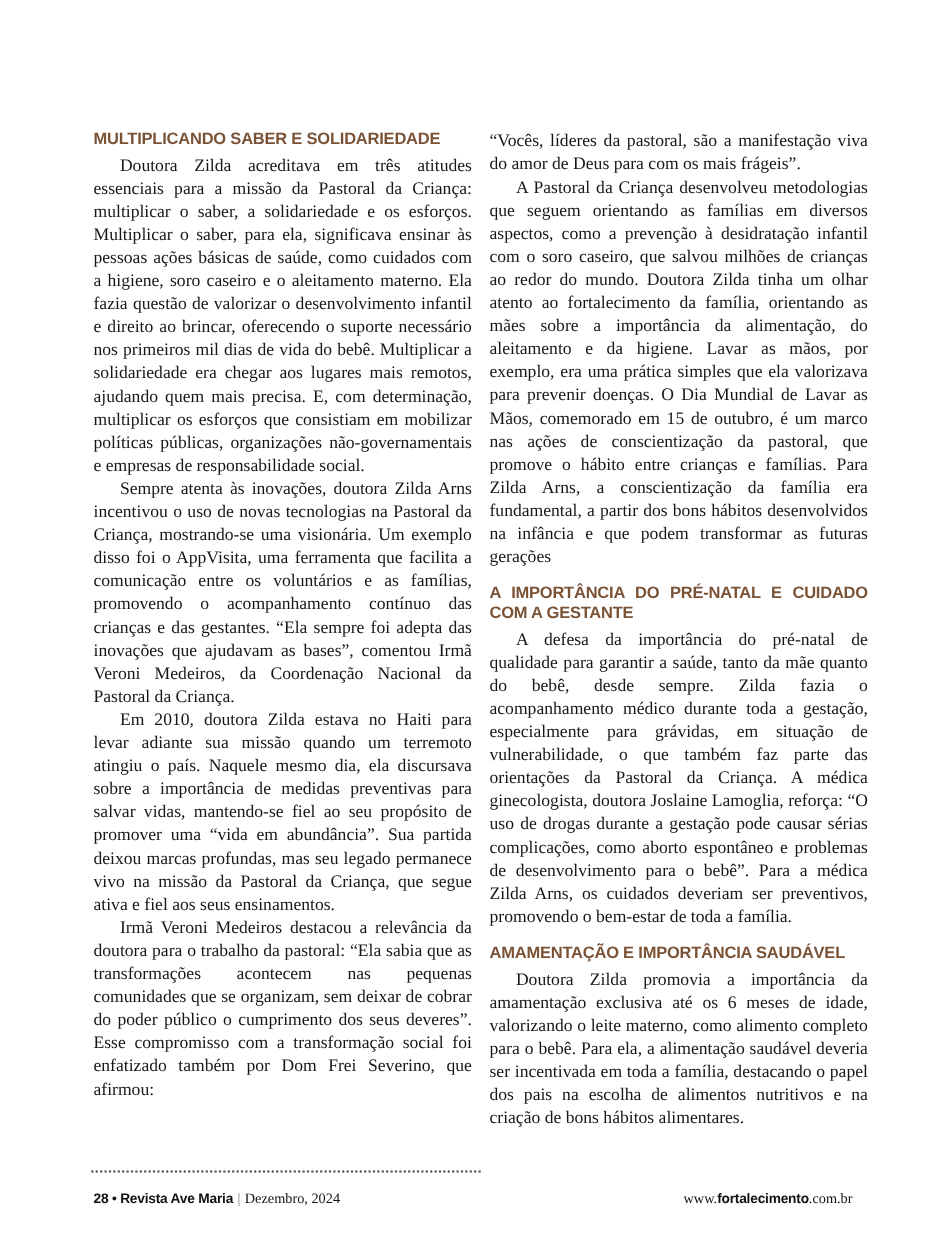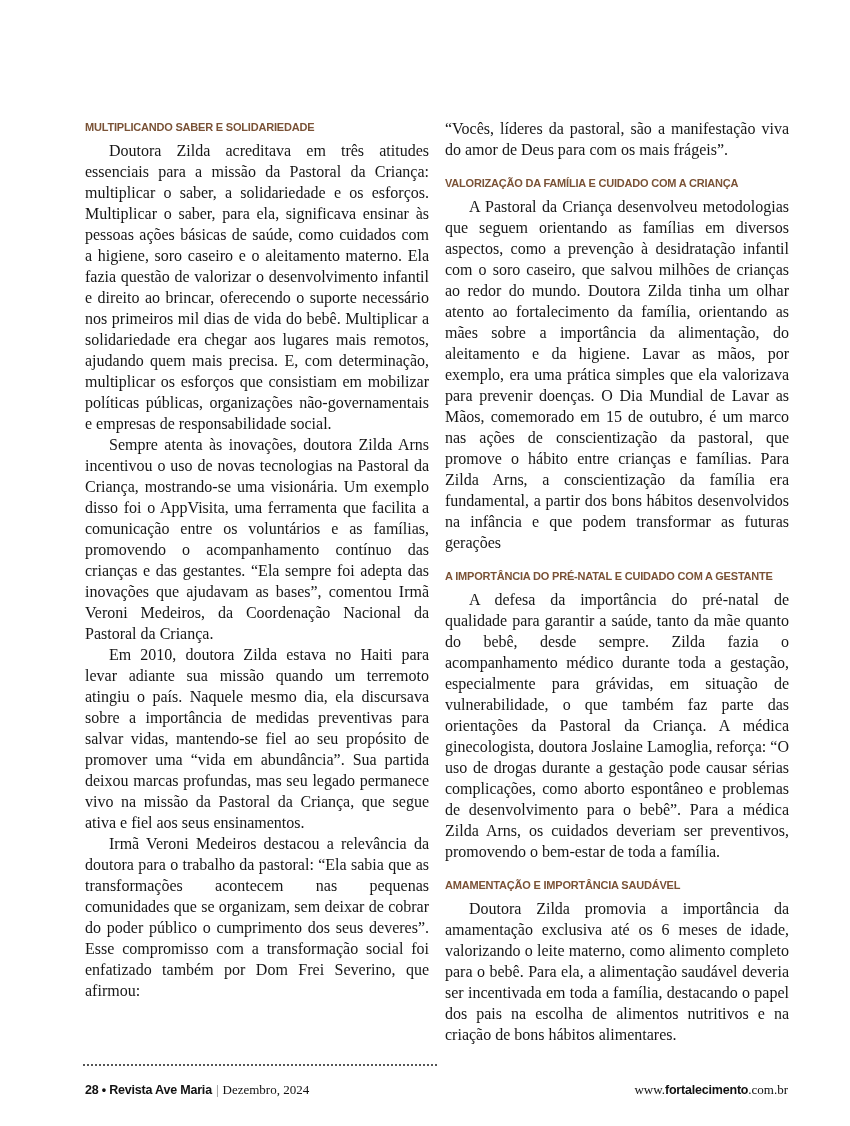--- a/index.html
+++ b/index.html
@@ -27,21 +27,21 @@
     width: 344px;
     font-size: 16px;
     line-height: 21px;
     text-align: justify;
     hyphens: auto;
     -webkit-hyphens: auto;
   }
   .heading {
     font-family: "Liberation Sans", sans-serif;
     font-weight: bold;
-    font-size: 11px;
+    font-size: 15px;
     line-height: 18px;
     letter-spacing: -0.2px;
     color: #7a5236;
     margin: 14px 0 4px 0;
   }
   section:first-child .heading,
   .heading.first {
     margin-top: 0;
   }
   p {
@@ -55,21 +55,21 @@
     position: absolute;
     left: 83px;
     top: 1064px;
     width: 354px;
     height: 0;
     border-top: 2px dotted #555555;
   }
   .footer {
     position: absolute;
     left: 85px;
-    right: 62px;
+    right: 75px;
     top: 1082px;
     display: flex;
     justify-content: space-between;
     align-items: baseline;
     font-size: 13px;
   }
   .f-bold {
     font-family: "Liberation Sans", sans-serif;
     font-weight: bold;
     font-size: 12.5px;
@@ -104,21 +104,20 @@
     <section>
       <p>Em 2010, doutora Zilda estava no Haiti para levar adiante sua missão quando um terremoto atingiu o país. Naquele mesmo dia, ela discursava sobre a importância de medidas preventivas para salvar vidas, mantendo-se fiel ao seu propósito de promover uma “vida em abundância”. Sua partida deixou marcas profundas, mas seu legado permanece vivo na missão da Pastoral da Criança, que segue ativa e fiel aos seus ensinamentos.</p>
       <p>Irmã Veroni Medeiros destacou a relevância da doutora para o trabalho da pastoral: “Ela sabia que as transformações acontecem nas pequenas comunidades que se organizam, sem deixar de cobrar do poder público o cumprimento dos seus deveres”. Esse compromisso com a transformação social foi enfatizado também por Dom Frei Severino, que afirmou:</p>
     </section>
   </div>
 
   <div class="col">
     <p class="no-indent">“Vocês, líderes da pastoral, são a manifestação viva do amor de Deus para com os mais frágeis”.</p>
 
     <section>
-      <h2 class="heading">VALORIZAÇÃO DA FAMÍLIA E CUIDADO COM A CRIANÇA</h2>
       <p>A Pastoral da Criança desenvolveu metodologias que seguem orientando as famílias em diversos aspectos, como a prevenção à desidratação infantil com o soro caseiro, que salvou milhões de crianças ao redor do mundo. Doutora Zilda tinha um olhar atento ao fortalecimento da família, orientando as mães sobre a importância da alimentação, do aleitamento e da higiene. Lavar as mãos, por exemplo, era uma prática simples que ela valorizava para prevenir doenças. O Dia Mundial de Lavar as Mãos, comemorado em 15 de outubro, é um marco nas ações de conscientização da pastoral, que promove o hábito entre crianças e famílias. Para Zilda Arns, a conscientização da família era fundamental, a partir dos bons hábitos desenvolvidos na infância e que podem transformar as futuras gerações</p>
     </section>
 
     <section>
       <h2 class="heading">A IMPORTÂNCIA DO PRÉ-NATAL E CUIDADO COM A GESTANTE</h2>
       <p>A defesa da importância do pré-natal de qualidade para garantir a saúde, tanto da mãe quanto do bebê, desde sempre. Zilda fazia o acompanhamento médico durante toda a gestação, especialmente para grávidas, em situação de vulnerabilidade, o que também faz parte das orientações da Pastoral da Criança. A médica ginecologista, doutora Joslaine Lamoglia, reforça: “O uso de drogas durante a gestação pode causar sérias complicações, como aborto espontâneo e problemas de desenvolvimento para o bebê”. Para a médica Zilda Arns, os cuidados deveriam ser preventivos, promovendo o bem-estar de toda a família.</p>
     </section>
 
     <section>
       <h2 class="heading">AMAMENTAÇÃO E IMPORTÂNCIA SAUDÁVEL</h2>

